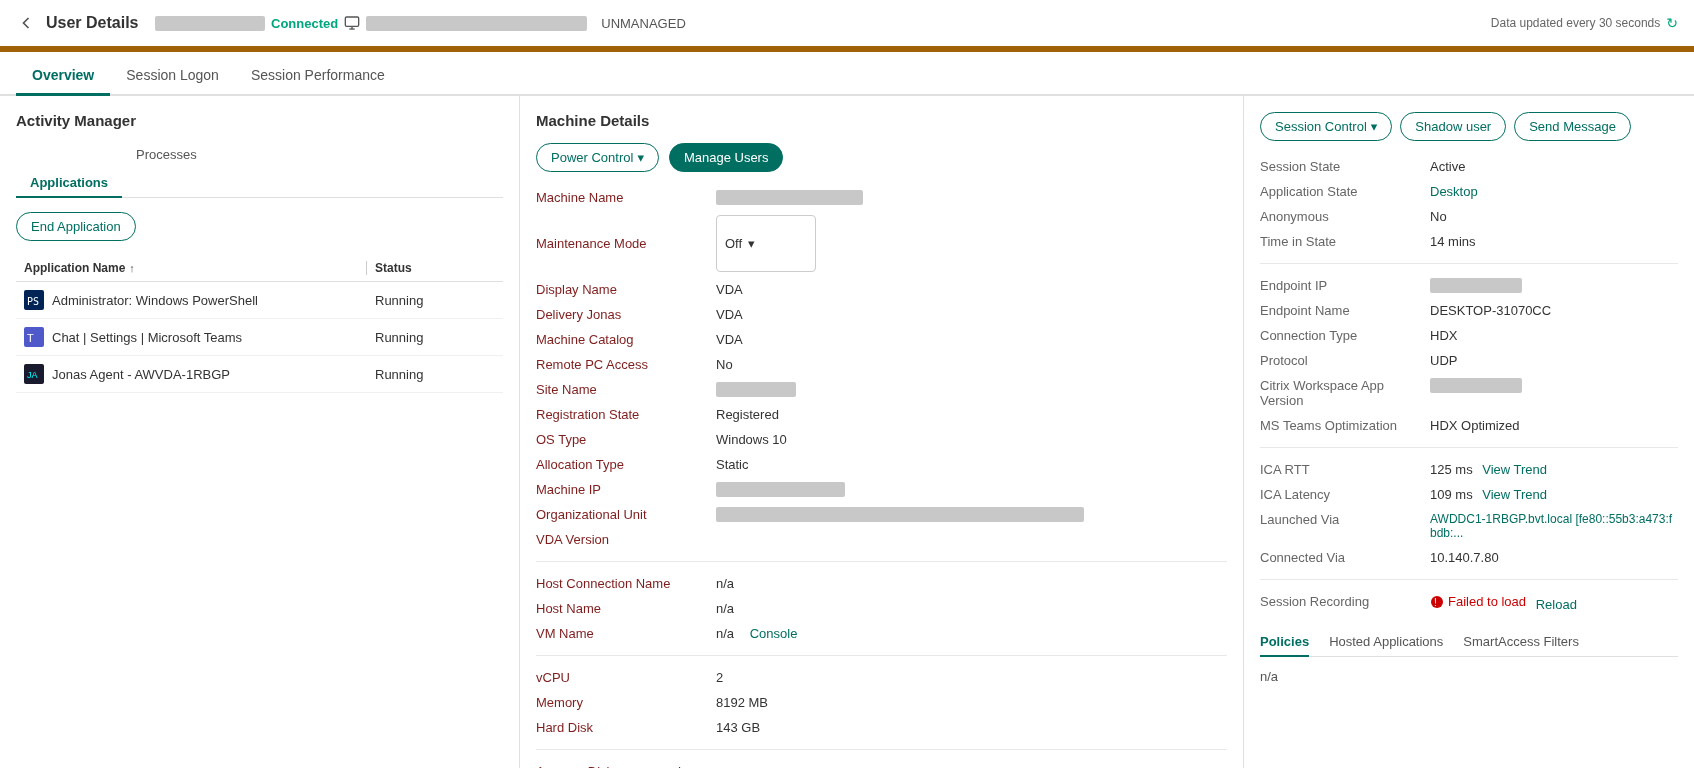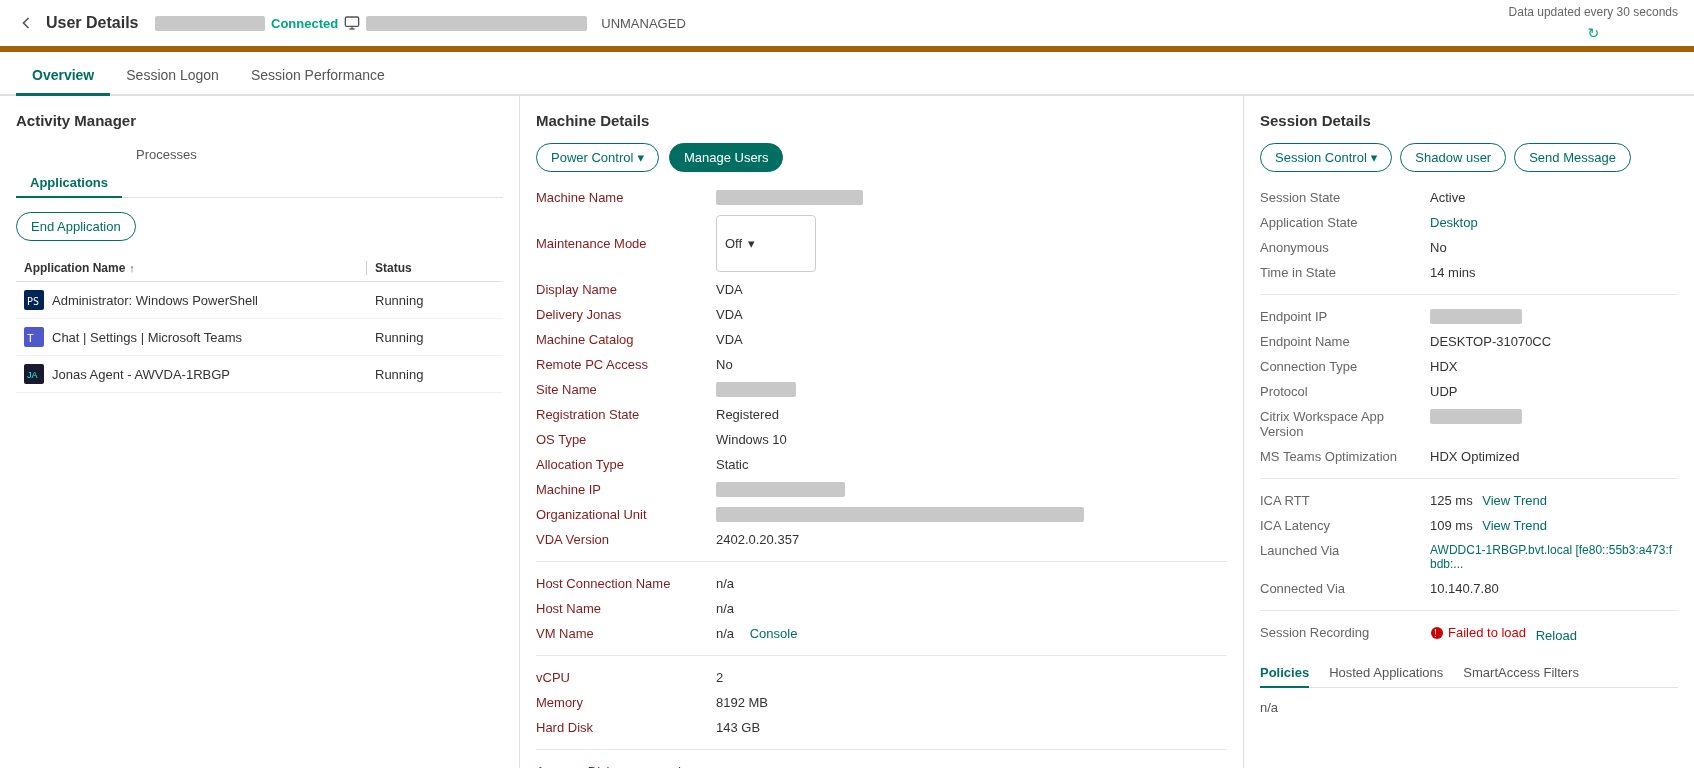--- a/index.html
+++ b/index.html
@@ -6,21 +6,21 @@
     body { font-family: 'Segoe UI', Arial, sans-serif; font-size: 13px; color: #333; background: #fff; width: 1694px; min-height: 768px; overflow-x: hidden; }
 
     
     .header { display: flex; align-items: center; padding: 8px 16px; border-bottom: 6px solid #a16207; height: 52px; }
     .back-btn { display: flex; align-items: center; margin-right: 10px; cursor: pointer; color: #555; }
     .back-btn svg { width: 20px; height: 20px; }
     .header-title { font-size: 16px; font-weight: 600; margin-right: 16px; }
     .header-status { display: flex; align-items: center; gap: 6px; font-size: 13px; color: #555; }
     .status-connected { color: #00a67e; font-weight: 600; }
     .status-unmanaged { color: #555; margin-left: 8px; }
-    .header-right { margin-left: auto; font-size: 12px; color: #666; display: flex; align-items: center; gap: 6px; flex-direction: column; }
+    .header-right { margin-left: auto; font-size: 12px; color: #666; display: flex; align-items: center; gap: 6px; }
     .refresh-icon { color: #00a67e; font-size: 14px; }
     .blurred { background: #ccc; border-radius: 3px; color: transparent; display: inline-block; }
 
     
     .tabs { display: flex; align-items: flex-end; padding: 0 16px; border-bottom: 2px solid #e0e0e0; height: 44px; }
     .tab { padding: 10px 16px; cursor: pointer; font-size: 14px; color: #555; border-bottom: 3px solid transparent; margin-bottom: -2px; }
     .tab.active { color: #006e61; border-bottom: 3px solid #006e61; font-weight: 600; }
 
     
     .main { display: flex; height: calc(768px - 52px - 44px); }
@@ -206,21 +206,20 @@
       <div class="field-label">Allocation Type</div>
       <div class="field-value">Static</div>
 
       <div class="field-label">Machine IP</div>
       <div class="field-value"><span class="blur-val">██████████████</span></div>
 
       <div class="field-label">Organizational Unit</div>
       <div class="field-value"><span class="blur-val" style="min-width:260px;">████████████████████████████████████████</span></div>
 
       <div class="field-label">VDA Version</div>
-      <div class="field-value">2402.0.20.357</div>
     </div>
 
     <hr class="section-divider">
 
     <div class="field-grid">
       <div class="field-label">Host Connection Name</div>
       <div class="field-value">n/a</div>
       <div class="field-label">Host Name</div>
       <div class="field-value">n/a</div>
       <div class="field-label">VM Name</div>
@@ -245,21 +244,20 @@
 
     <div class="field-grid">
       <div class="field-label">Average Disk per second transfer</div>
       <div class="field-value">0.002</div>
 
     </div>
 
   </div>
 
   <div class="right-panel">
-    <div class="right-panel-title">Session Details</div>
     <div class="btn-group-right">
       <button class="btn-outline">
         <span>Session Control</span>
         <span>▾</span>
       </button>
       <button class="btn-outline">Shadow user</button>
       <button class="btn-outline">Send Message</button>
     </div>
 
     <div class="session-field-grid">

